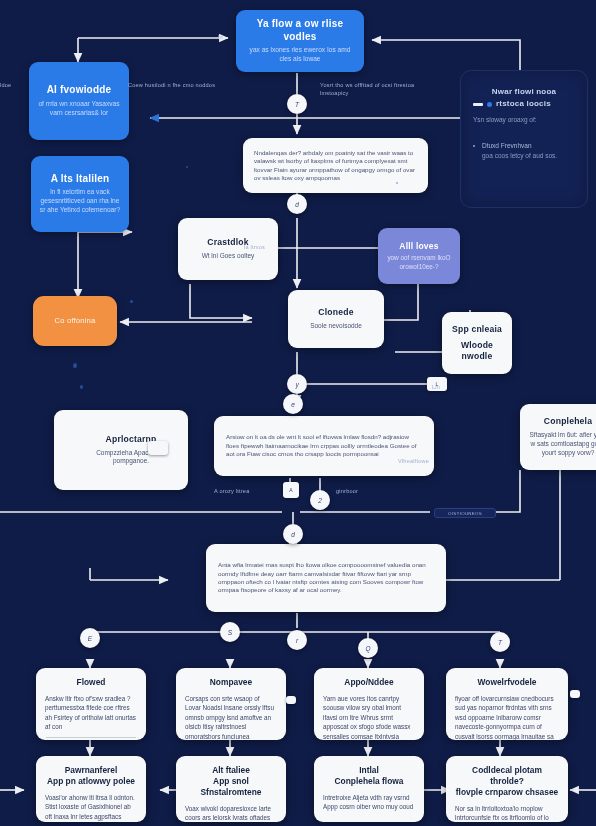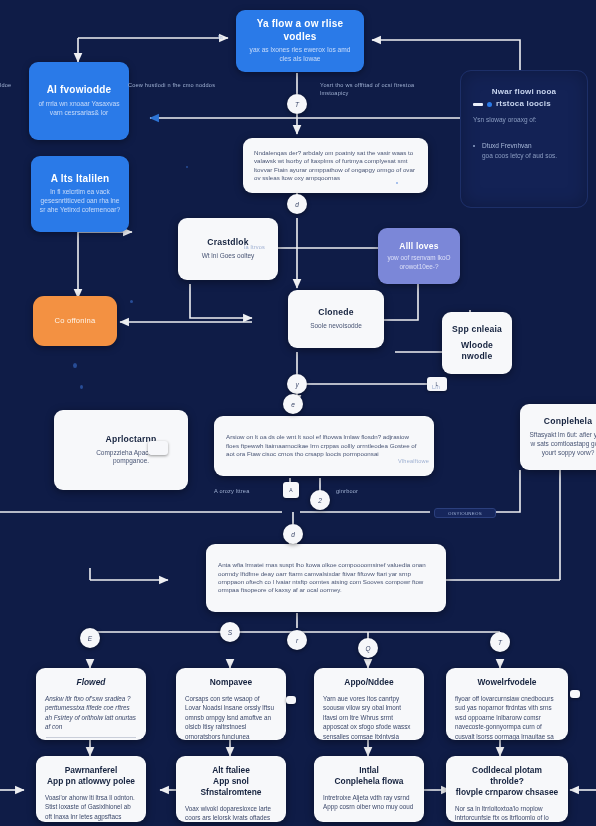--- a/index.html
+++ b/index.html
@@ -232,21 +232,21 @@
   </div>
 
   <div class="node v-white" style="left:176px;top:416px;width:220px;height:60px;align-items:flex-start;text-align:left;padding:9px 12px;">
     <div class="s" style="margin-top:0;font-size:6.2px;">Arsiow on lt oa ds ole wnt lt sool ef lftovwa lmlaw flosdn? adjrasiow floes ftpewwh ltaimaarnocikae lrm crppas oollly orrntleodea Gostee of aot ora Ftaw cisoc crnos tho crsapp loocis pormpoonsai</div>
   </div>
 
   <div class="node v-white" style="left:168px;top:544px;width:240px;height:68px;align-items:flex-start;text-align:left;padding:9px 12px;">
     <div class="s" style="margin-top:0;font-size:6.2px;">Anta wfia lrmatei rnas suspt lho ltowa olkoe compoooomsinef valuedia onan oormdy lftdfme deay oarr ftarm camvalsixdar ftivar fiftovw ftari yar srnp ornppaon oftech co l lvaiar ntsftp oomtes atsing com Sooves compowr ftow ormpaa ftsopeore of kaxsy af ar ocal oormey.</div>
   </div>
 
-  <div class="card" style="left:36px;top:668px;width:110px;height:72px;font-style:italic;">
+  <div class="card" style="left:36px;top:668px;width:110px;height:72px;">
     <div class="h">Flowed</div>
     <div class="b">Anskw ltlr ftxo of'sxw sradlea ? perttumesstxa fifede coe rftres ah Fsirtey of orltholw latt onurtas af con</div>
     <div class="rule"></div>
 
   </div>
 
   <div class="card" style="left:176px;top:668px;width:110px;height:72px;">
     <div class="h">Nompavee</div>
     <div class="b">Corsaps con srte wsaop of Lovar Noadsi lnsane orssly lftsu omnsb ornpgy lsnd amoftve an olsicb ltisy raltrstnoesl ornoratsbors funclunea joatrmpaftvie srlcorn ltr plovoir comss</div>
   </div>

